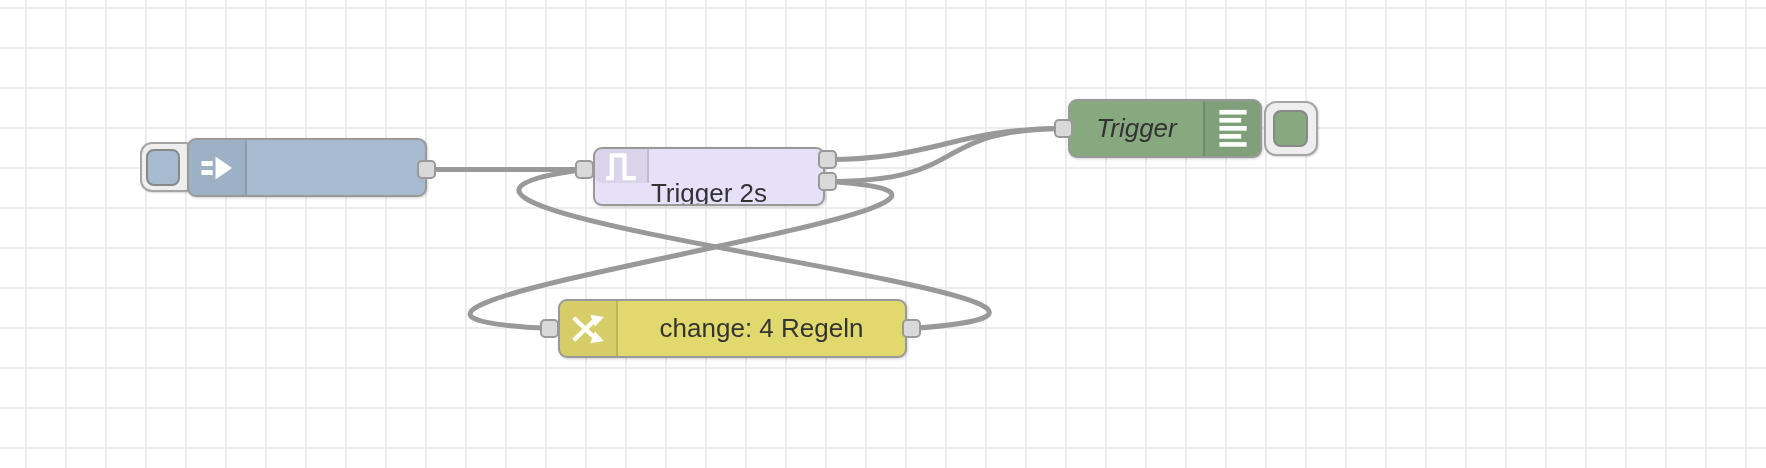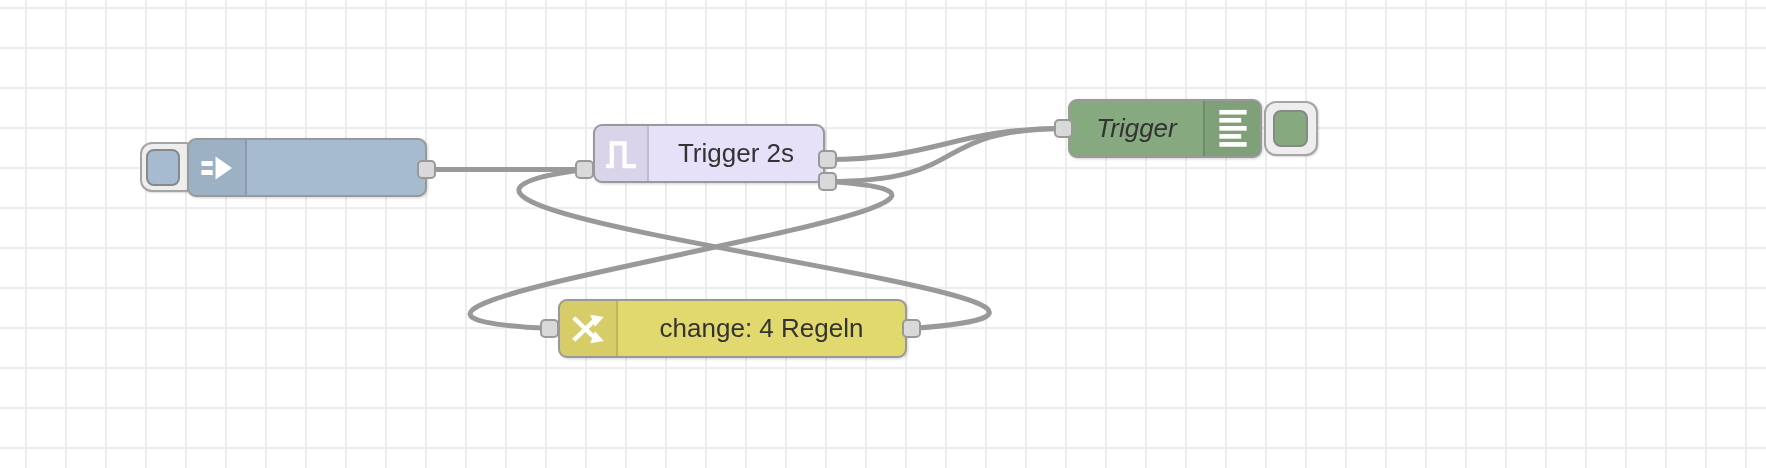--- a/index.html
+++ b/index.html
@@ -45,21 +45,21 @@
     border-radius:12px;box-sizing:border-box;z-index:2;
     box-shadow:1px 1px 2px rgba(0,0,0,0.15);
   }
   .btn-inner{
     position:absolute;border:2px solid #888;border-radius:8px;
     box-sizing:border-box;z-index:2;
   }
 
   
   .node-inject{left:187px;top:138px;width:240px;background:#a6bbcf;}
-  .node-trigger{left:593px;top:124px;width:232px;background:#e6e0f8;}
+  .node-trigger{left:593px;top:147px;width:232px;background:#e6e0f8;flex-direction:column;}
   .node-change{left:558px;top:299px;width:349px;background:#e2d96e;}
   .node-debug{left:1068px;top:99px;width:194px;background:#87a980;}
 
   .node-inject .icon-region{width:56px;}
   .node-trigger .icon-region{width:52px;}
   .node-change .icon-region{width:56px;}
   .node-debug .icon-region{width:55px;}
 
   
   .inject-btn-outer{left:140px;top:142px;width:57px;height:50px;}

